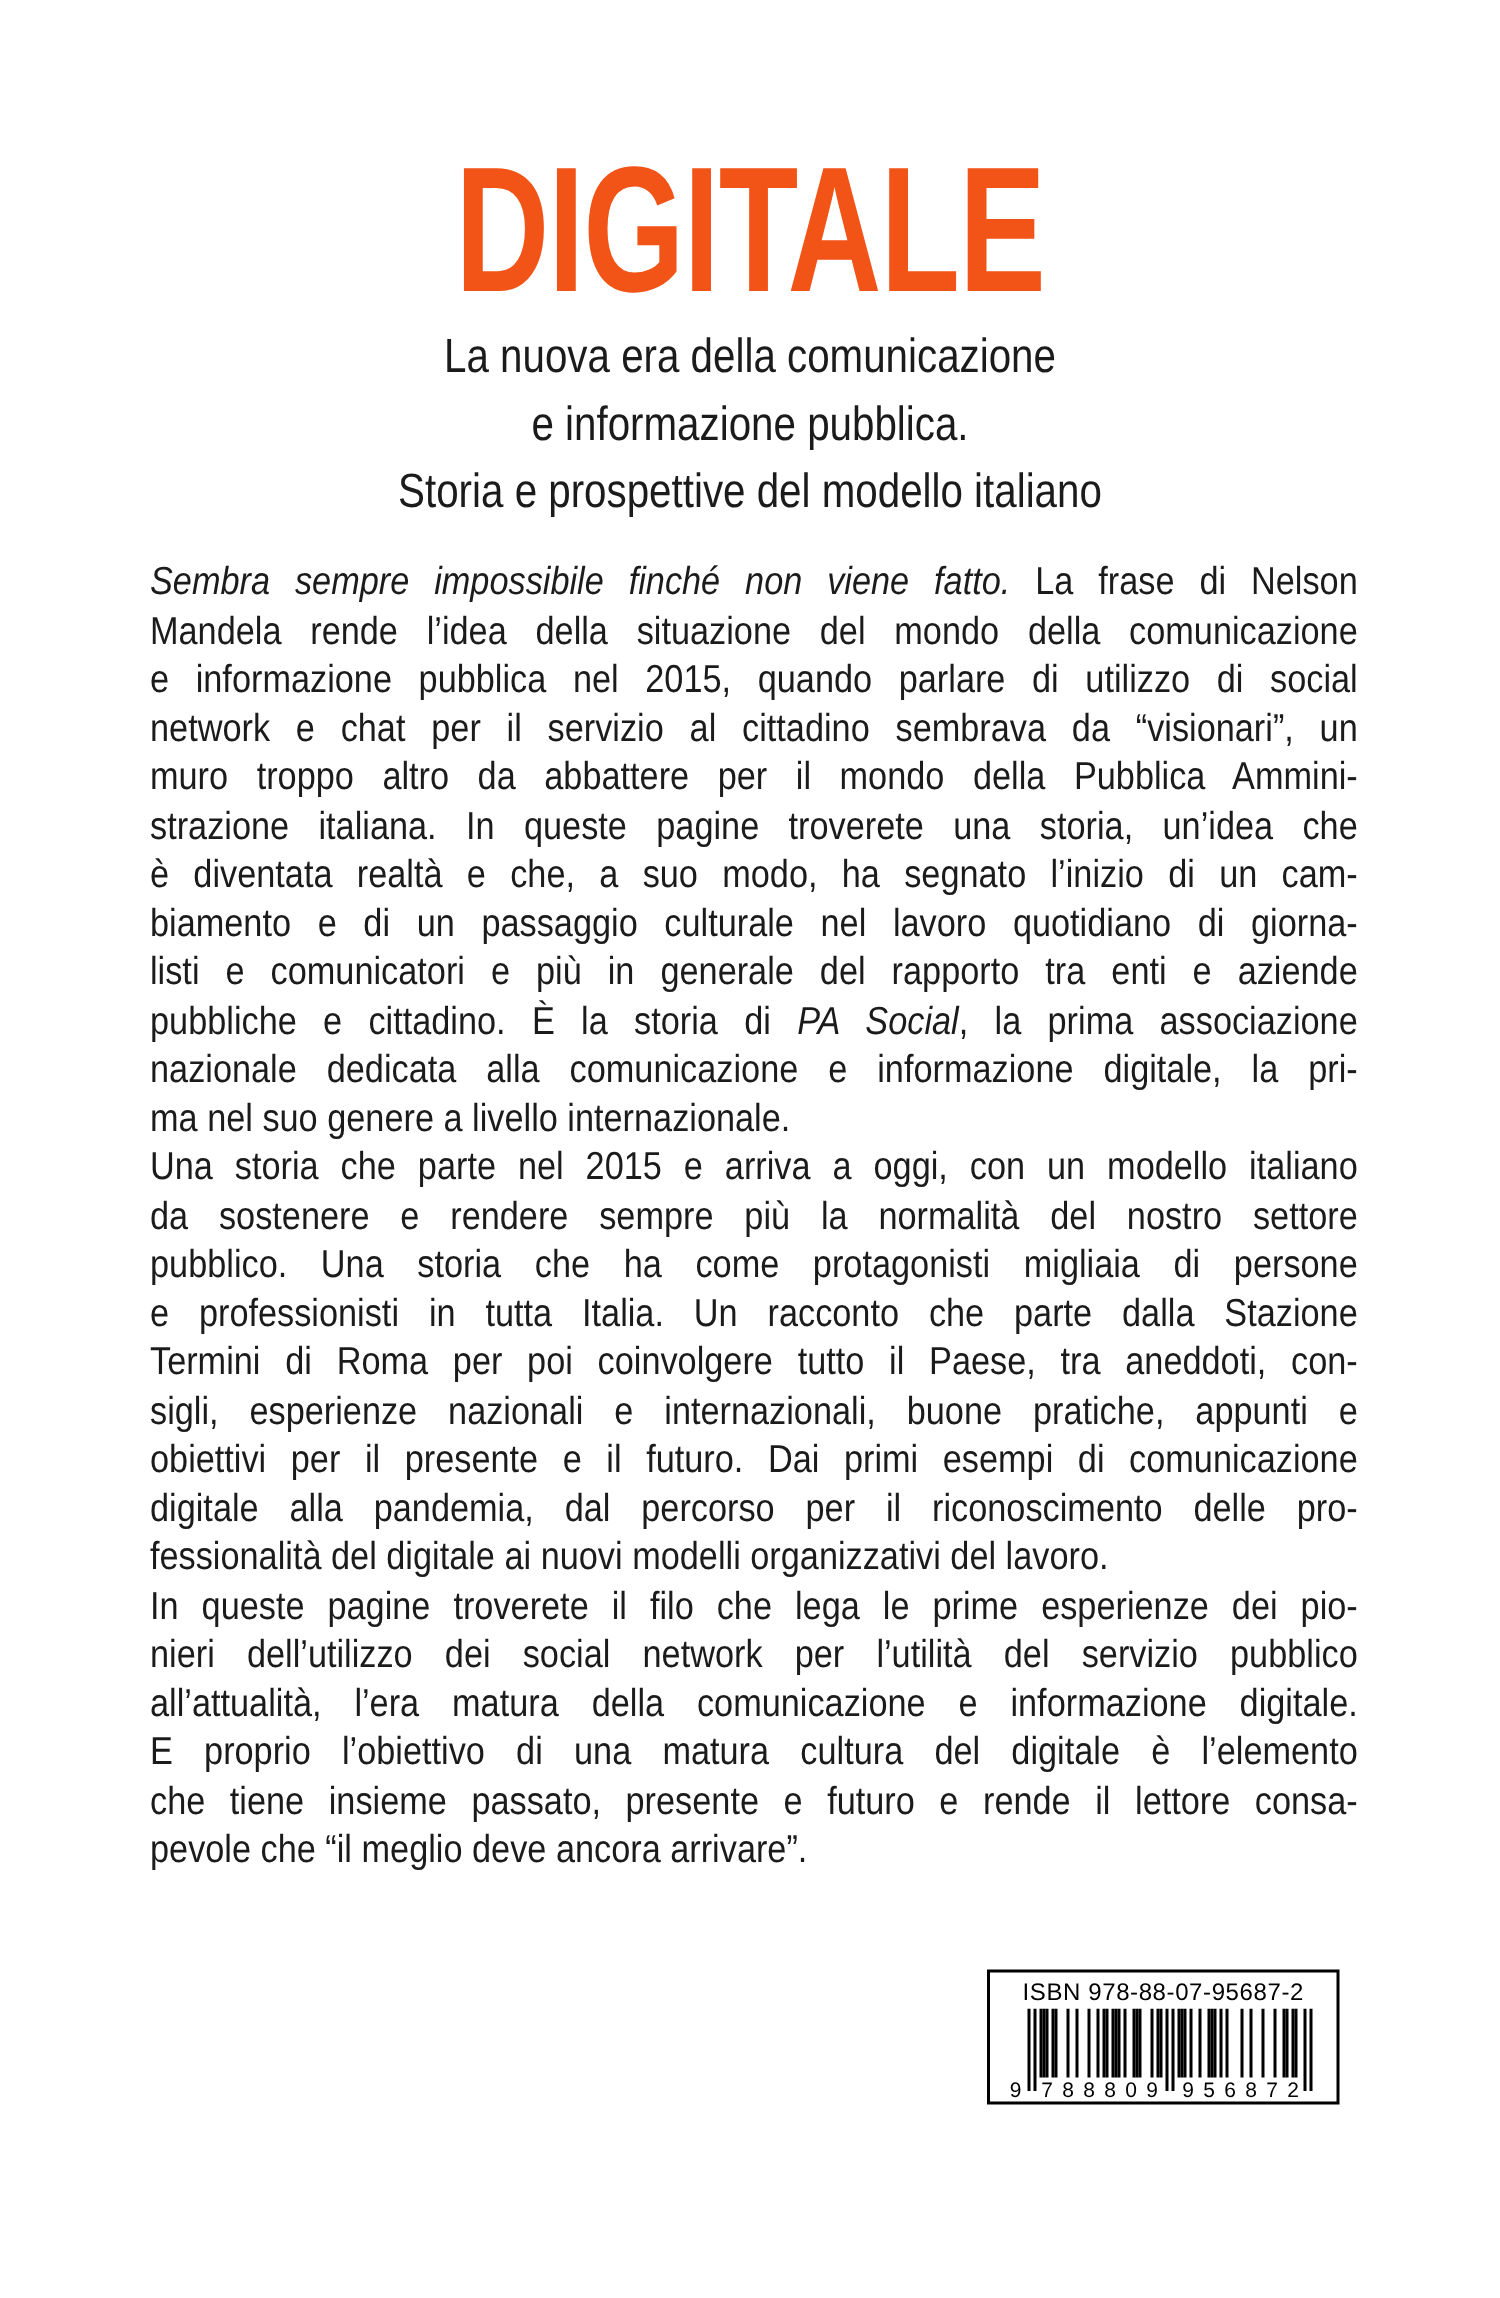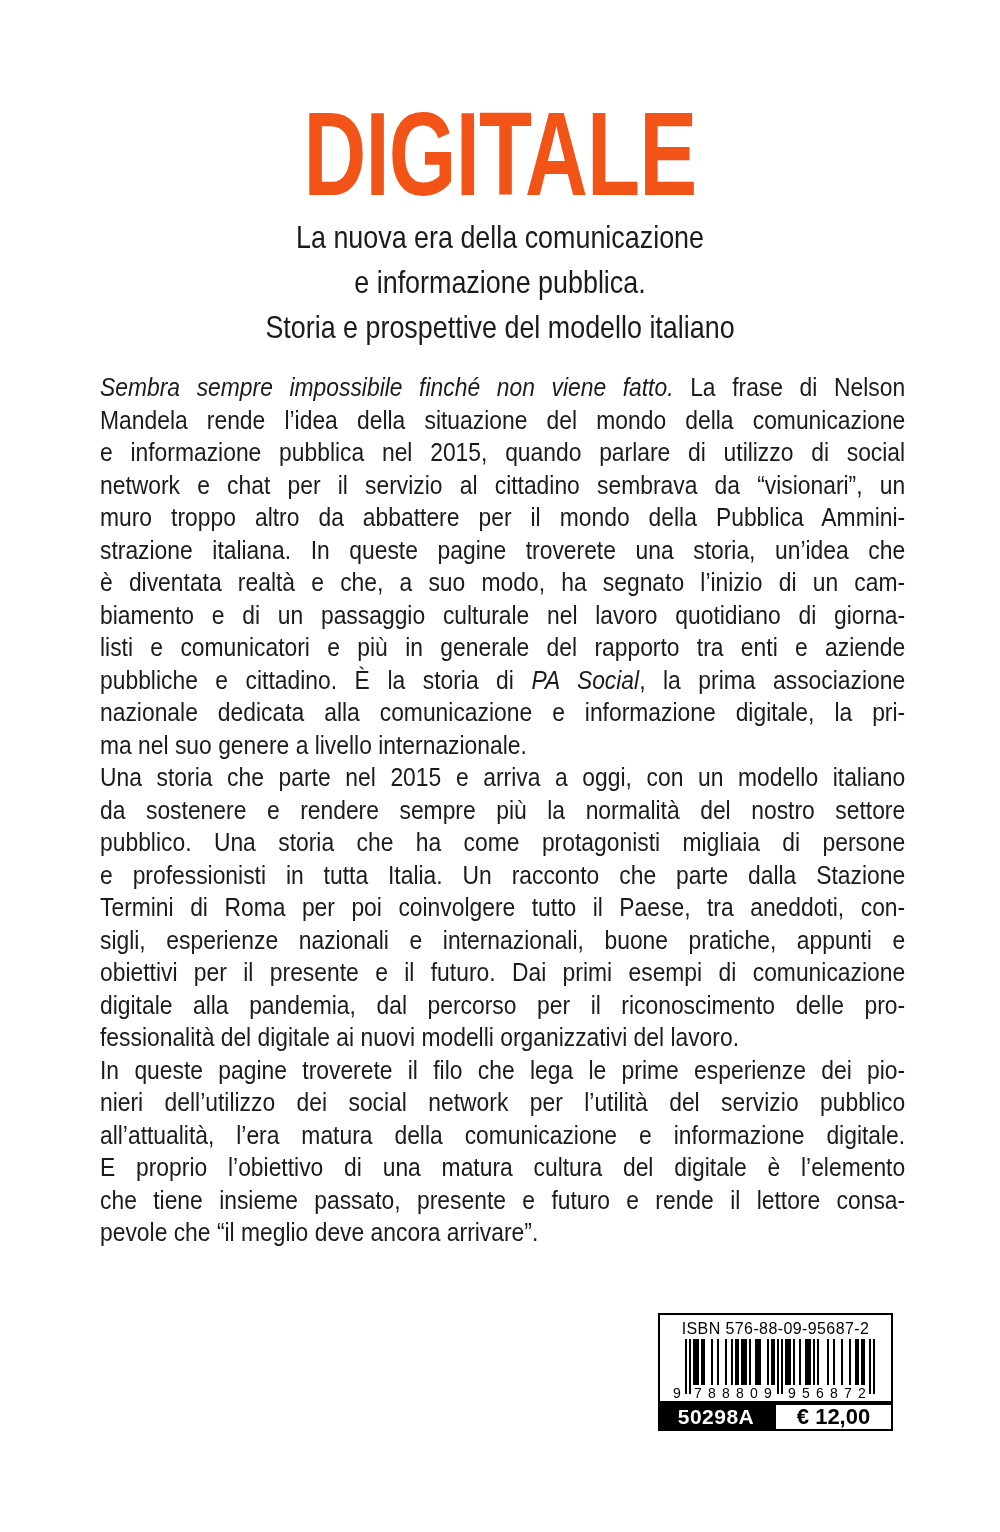--- a/index.html
+++ b/index.html
@@ -123,21 +123,21 @@
       <div class="line"><span>In queste pagine troverete il filo che lega le prime esperienze dei pio-</span></div>
       <div class="line"><span>nieri dell’utilizzo dei social network per l’utilità del servizio pubblico</span></div>
       <div class="line"><span>all’attualità, l’era matura della comunicazione e informazione digitale.</span></div>
       <div class="line"><span>E proprio l’obiettivo di una matura cultura del digitale è l’elemento</span></div>
       <div class="line"><span>che tiene insieme passato, presente e futuro e rende il lettore consa-</span></div>
       <div class="line last"><span>pevole che “il meglio deve ancora arrivare”.</span></div>
     </div>
 
   <div class="barcode-block">
     <div class="isbn-box">
-      <div class="isbn-label">ISBN 576-88-09-95687-2</div>
+      <div class="isbn-label">ISBN 978-88-07-95687-2</div>
       <div class="ean" id="ean-container"><svg width="210" height="62" viewBox="0 0 210 62">
             <rect x="14" y="0" width="2" height="55" fill="#000"></rect>
             <rect x="18" y="0" width="2" height="55" fill="#000"></rect>
             <rect x="22" y="0" width="2" height="46" fill="#000"></rect>
             <rect x="24" y="0" width="2" height="46" fill="#000"></rect>
             <rect x="26" y="0" width="2" height="46" fill="#000"></rect>
             <rect x="30" y="0" width="2" height="46" fill="#000"></rect>
             <rect x="32" y="0" width="2" height="46" fill="#000"></rect>
             <rect x="40" y="0" width="2" height="46" fill="#000"></rect>
             <rect x="46" y="0" width="2" height="46" fill="#000"></rect>
@@ -185,19 +185,15 @@
             <text x="55" y="59" font-size="14" font-family="Liberation Sans, sans-serif" text-anchor="middle" fill="#000">8</text>
             <text x="149" y="59" font-size="14" font-family="Liberation Sans, sans-serif" text-anchor="middle" fill="#000">6</text>
             <text x="69" y="59" font-size="14" font-family="Liberation Sans, sans-serif" text-anchor="middle" fill="#000">8</text>
             <text x="163" y="59" font-size="14" font-family="Liberation Sans, sans-serif" text-anchor="middle" fill="#000">8</text>
             <text x="83" y="59" font-size="14" font-family="Liberation Sans, sans-serif" text-anchor="middle" fill="#000">0</text>
             <text x="177" y="59" font-size="14" font-family="Liberation Sans, sans-serif" text-anchor="middle" fill="#000">7</text>
             <text x="97" y="59" font-size="14" font-family="Liberation Sans, sans-serif" text-anchor="middle" fill="#000">9</text>
             <text x="191" y="59" font-size="14" font-family="Liberation Sans, sans-serif" text-anchor="middle" fill="#000">2</text>
           </svg></div>
     </div>
-    <div class="price-row">
-      <div class="code-box">50298A</div>
-      <div class="price-box">€ 12,00</div>
-    </div>
   </div>
 
 </div>
 
 </body></html>

